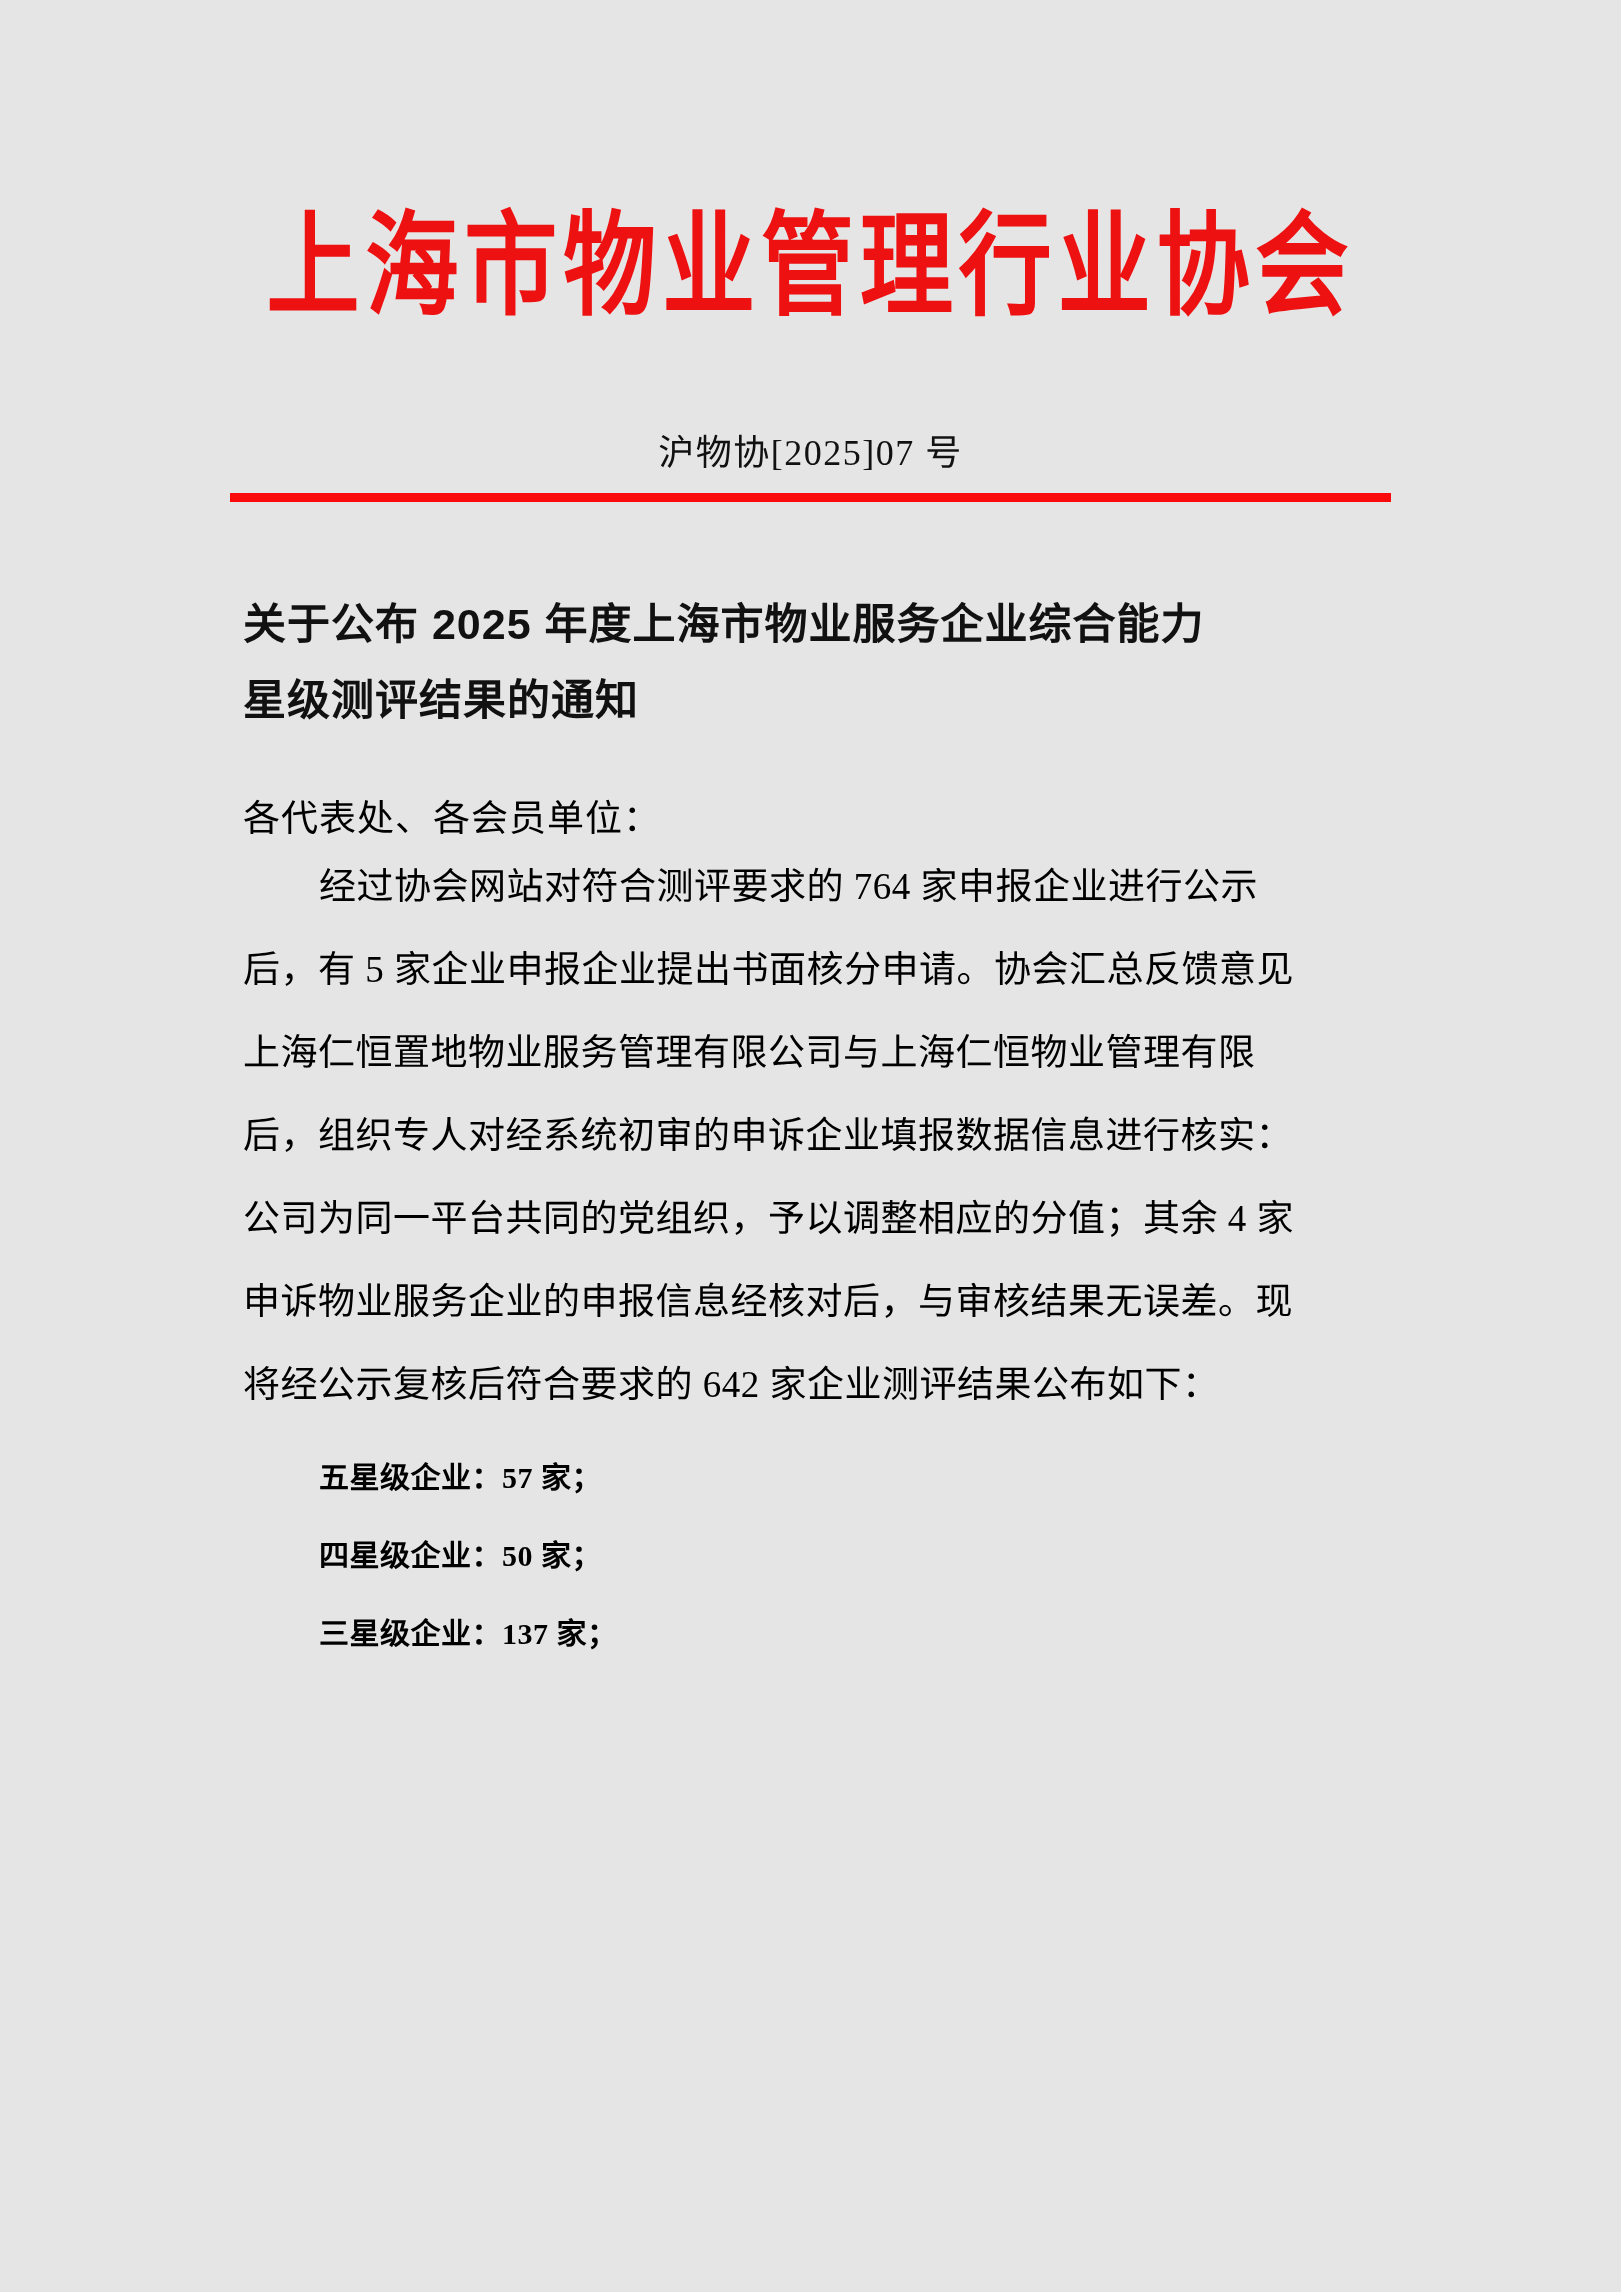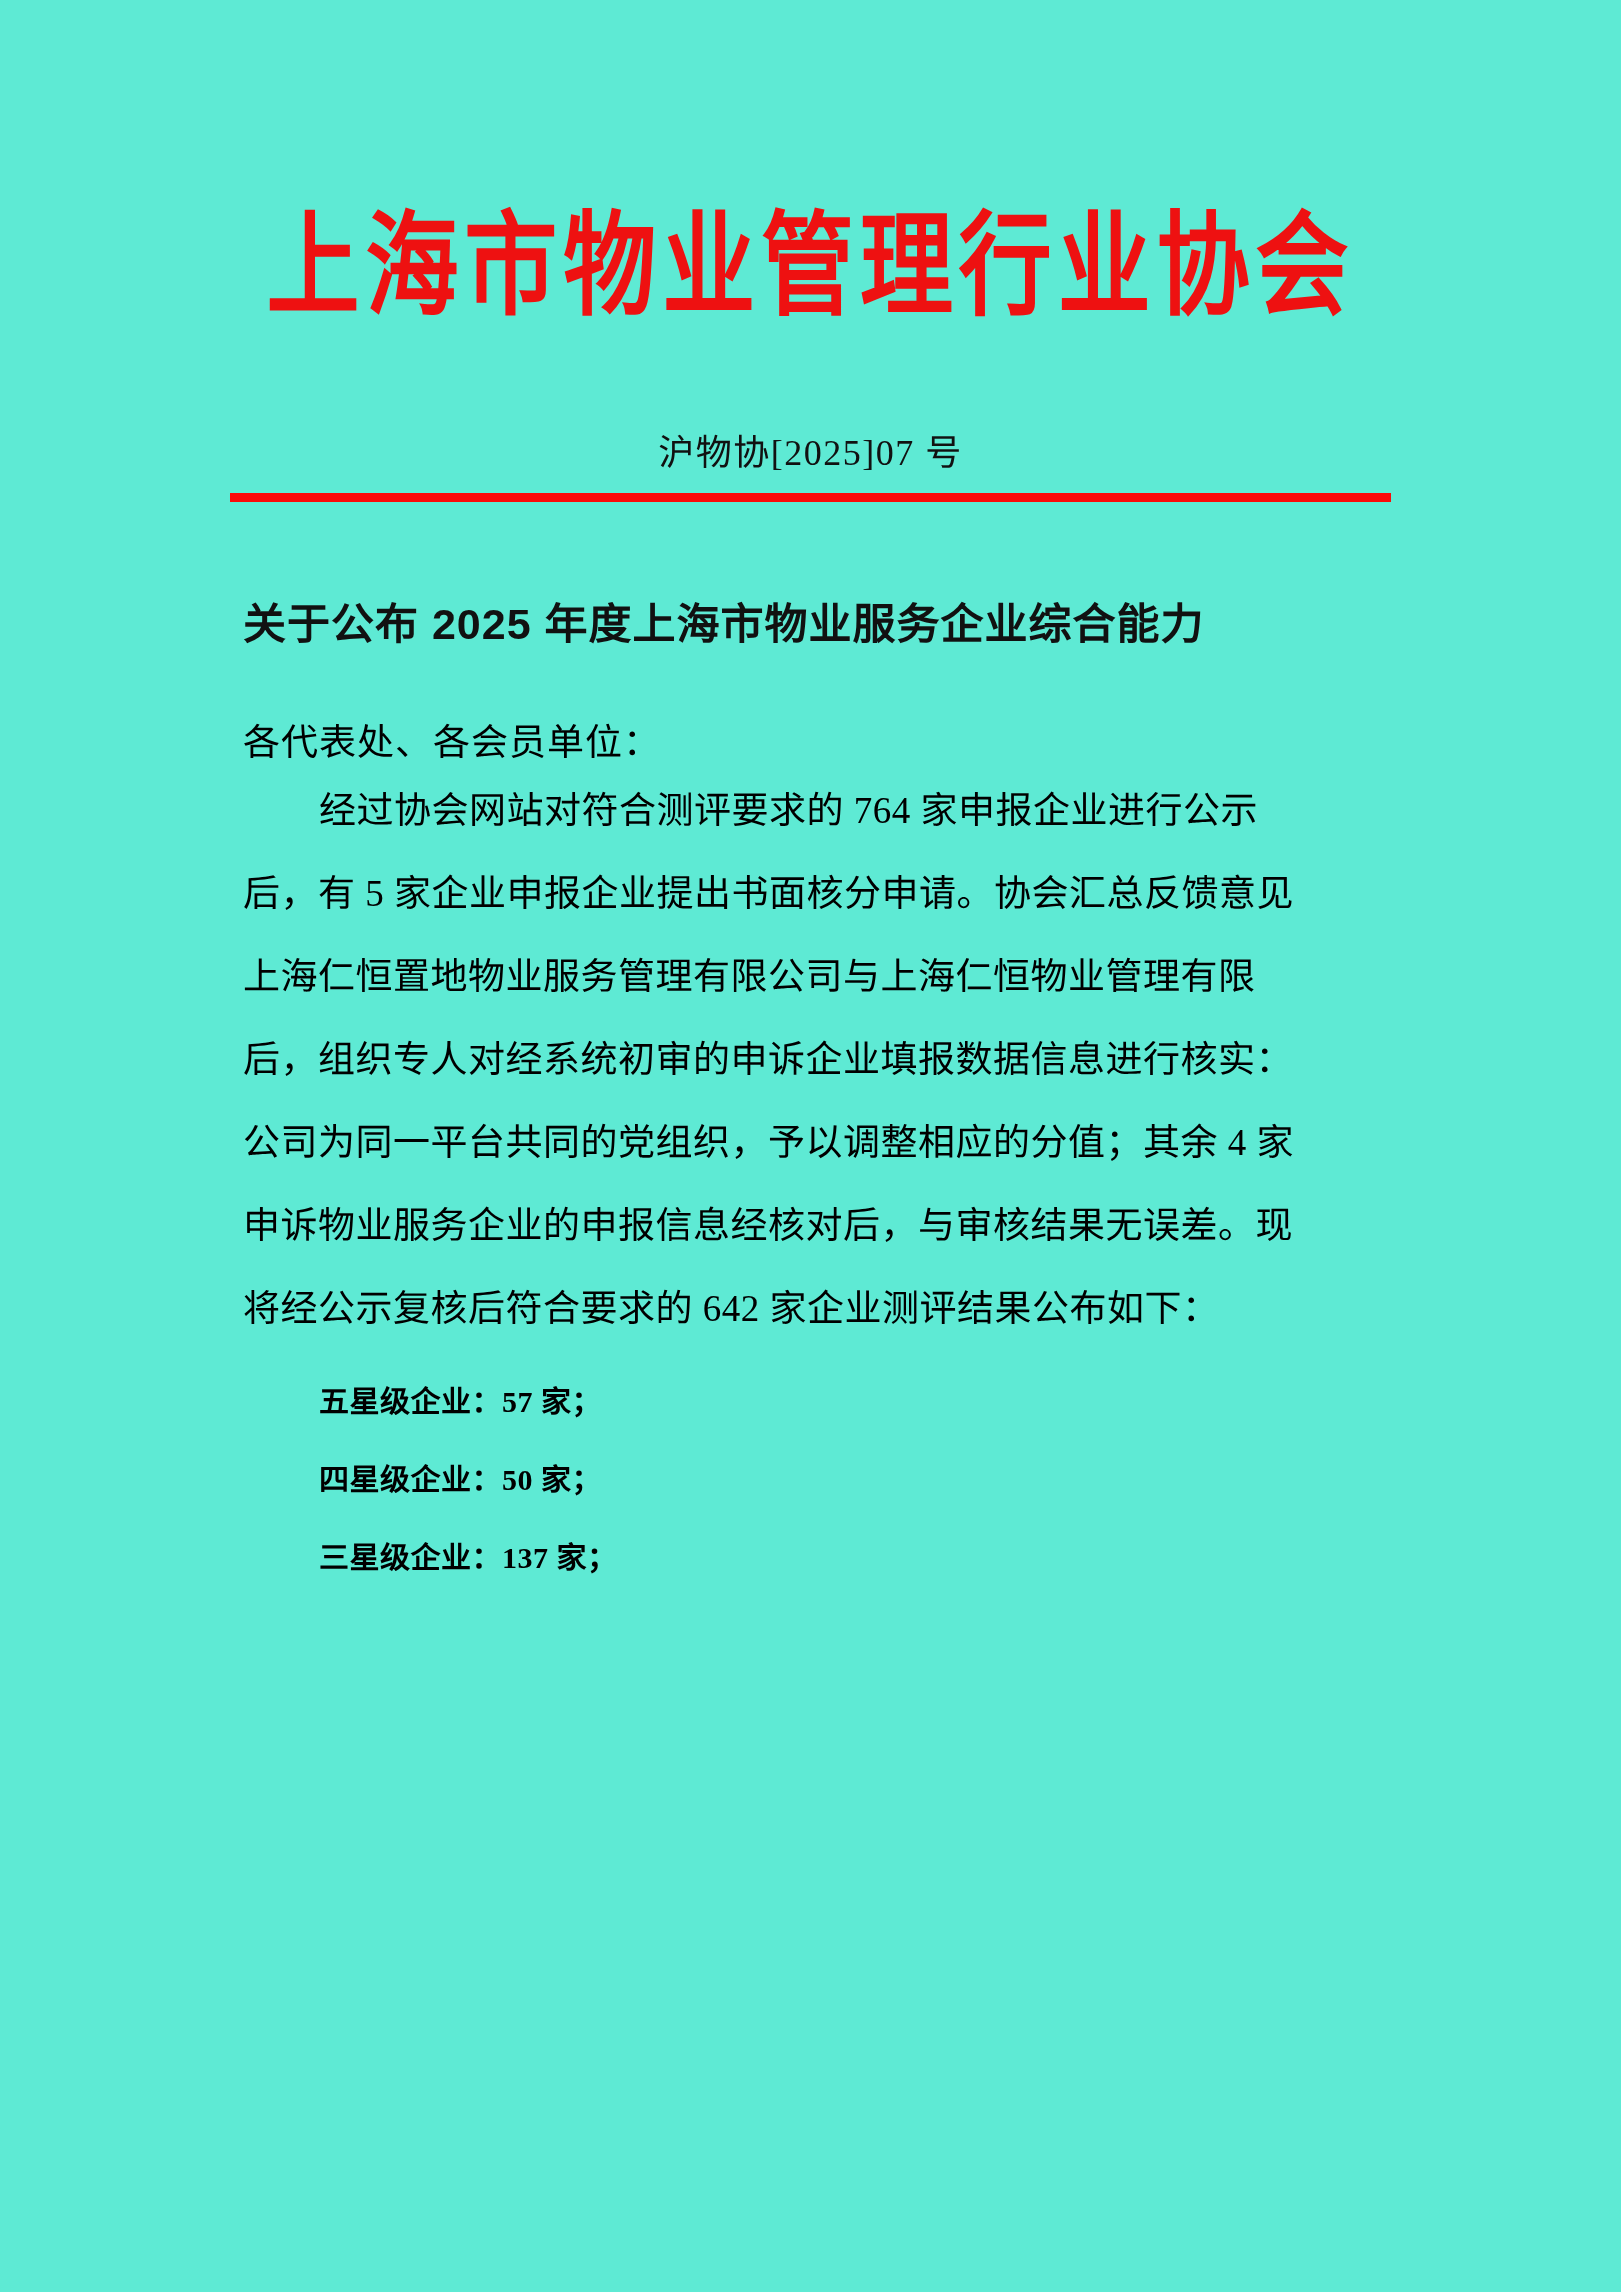--- a/index.html
+++ b/index.html
@@ -12,21 +12,21 @@
     font-family: "Liberation Serif", "DejaVu Serif", serif;
     color: #000000;
     -webkit-font-smoothing: antialiased;
   }
 
   .page {
     position: relative;
     width: 1621px;
     height: 2293px;
     margin: 0 auto;
-    background: #5eead4;
+    background: #e5e5e5;
     overflow: hidden;
     box-sizing: border-box;
   }
 
   
   .letterhead {
     position: absolute;
     left: 0;
     right: 0;
     top: 201px;
@@ -143,20 +143,21 @@
   <div class="doc-number-row">
     <span class="doc-number">沪物协[2025]07 号</span>
   </div>
 
   <div class="red-rule"></div>
 
   <div class="content">
 
     <h1 class="doc-title">
       <span class="tline">关于公布 2025 年度上海市物业服务企业综合能力</span>
+      <span class="tline">星级测评结果的通知</span>
     </h1>
 
     <p class="salutation">各代表处、各会员单位：</p>
 
 
     <p class="para">
       <span class="pline indent">经过协会网站对符合测评要求的 764 家申报企业进行公示</span>
       <span class="pline">后，有 5 家企业申报企业提出书面核分申请。协会汇总反馈意见</span>
       <span class="pline">上海仁恒置地物业服务管理有限公司与上海仁恒物业管理有限</span>
       <span class="pline">后，组织专人对经系统初审的申诉企业填报数据信息进行核实：</span>

